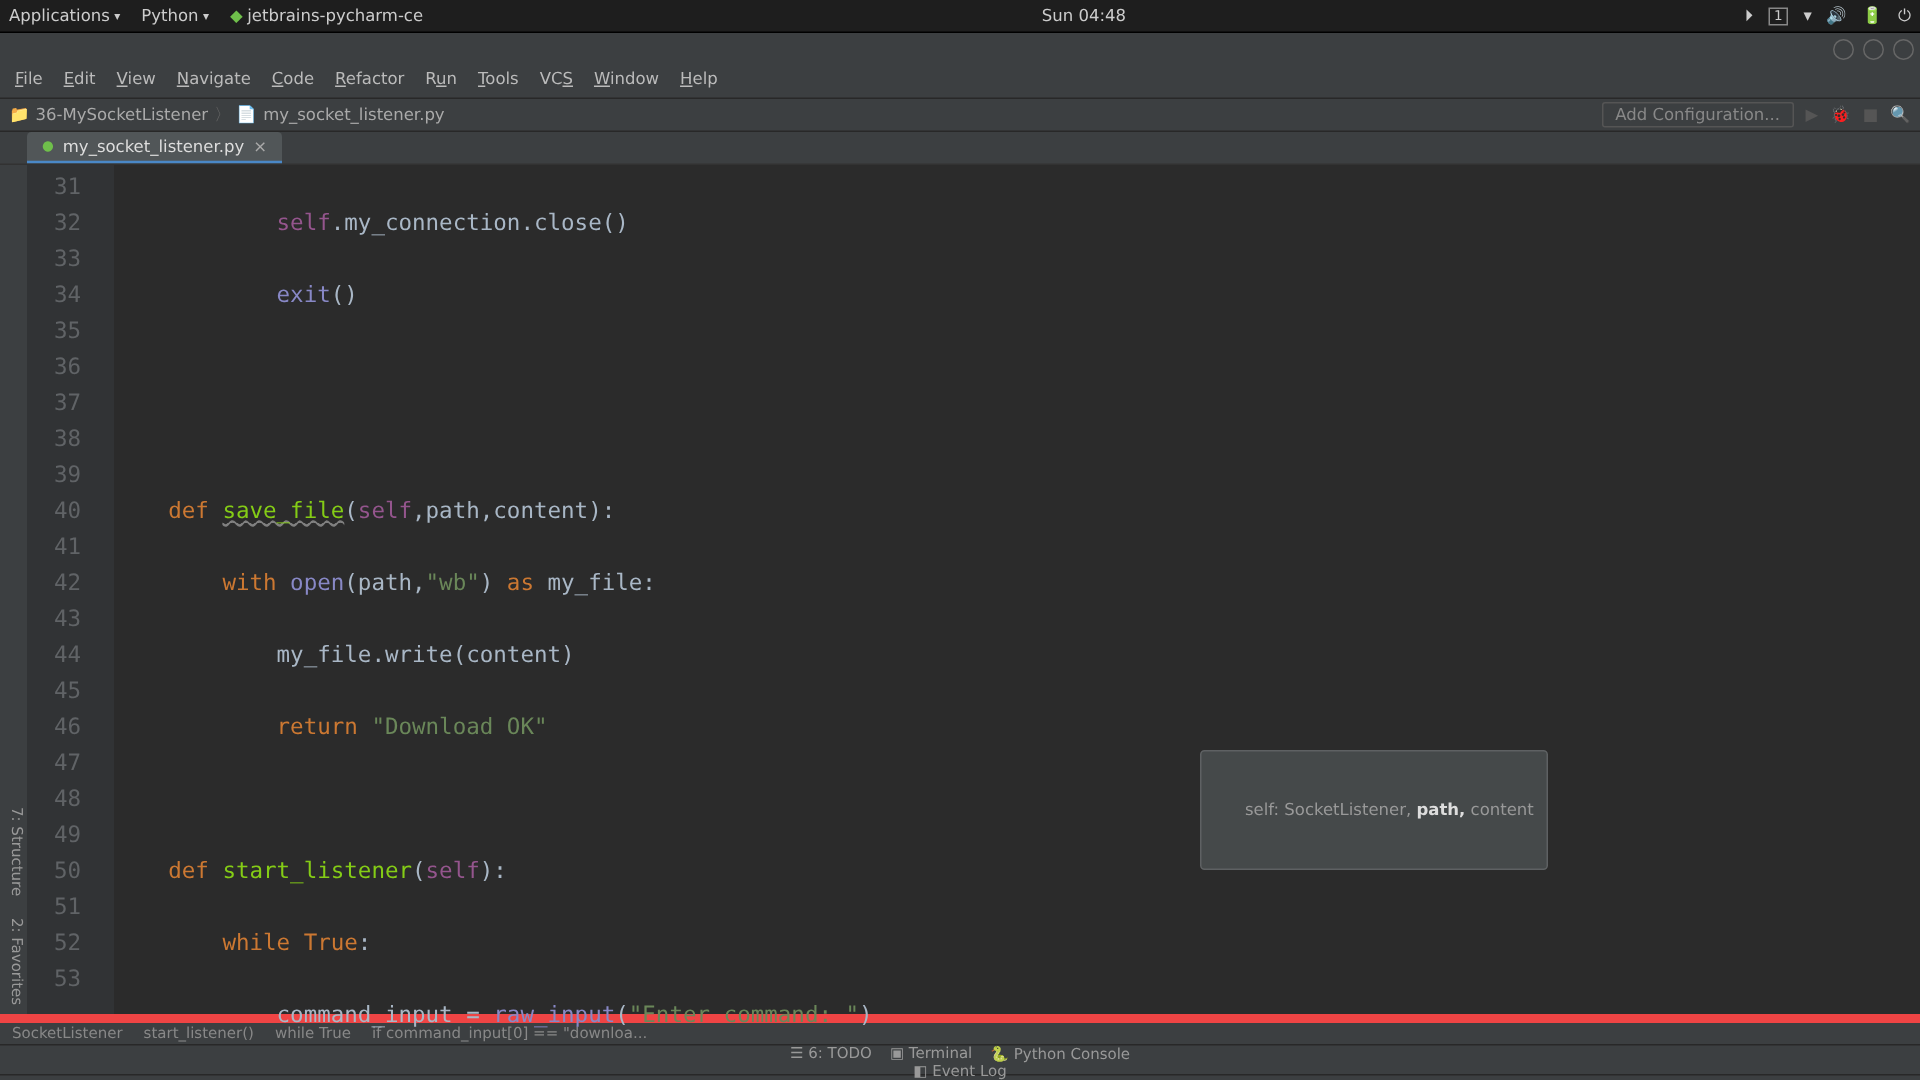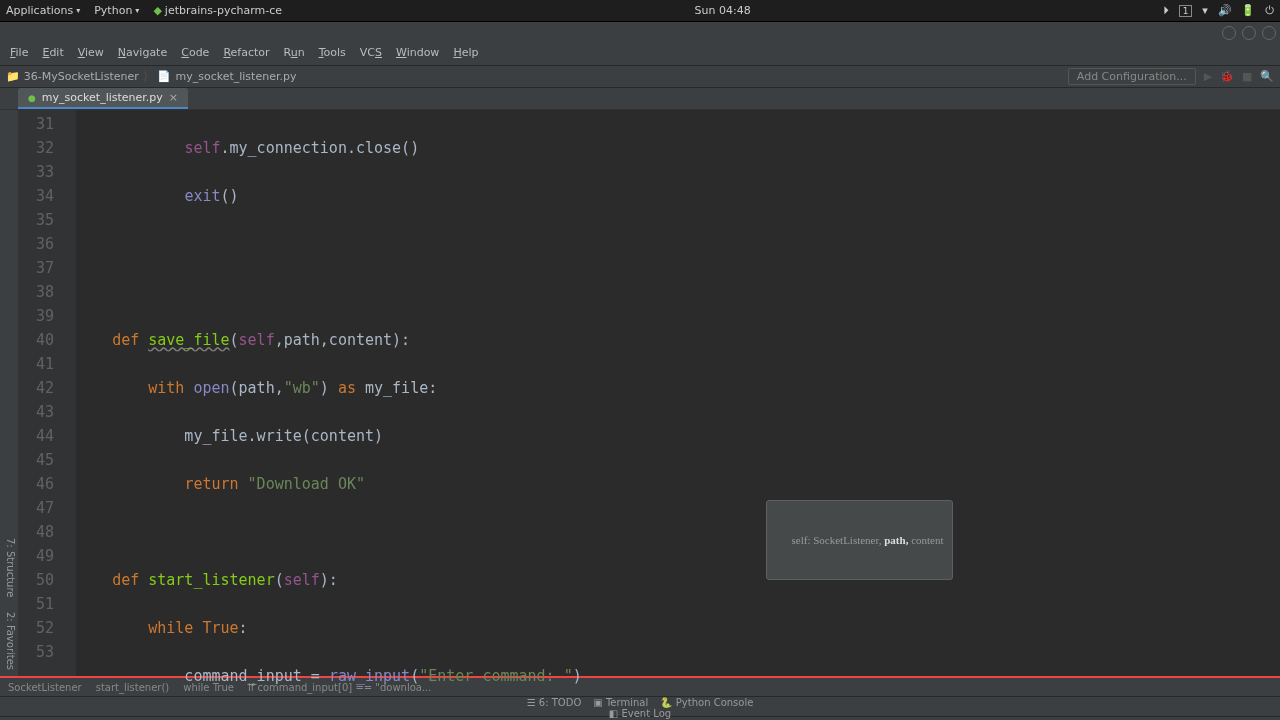--- a/index.html
+++ b/index.html
@@ -146,21 +146,21 @@
 .hint b { color: #ddd; font-weight: bold; }
 .breadcrumb-bot {
   height: 20px;
   background: #3c3f41;
   display: flex;
   align-items: center;
   padding: 0 8px;
   font-size: 10px;
   color: #888;
   gap: 14px;
-  border-top: 2px solid #ef4444;
+  border-top: 6px solid #ef4444;
 }
 .bottom-tools {
   height: 20px;
   background: #3c3f41;
   display: flex;
   align-items: center;
   padding: 0 8px;
   font-size: 10px;
   color: #999;
   justify-content: space-between;
@@ -302,21 +302,21 @@
 
 
 
 
 
 
 
 
 
 
-    <div class="hint" style="top:390px; left:690px;font-family:Liberation Serif, serif;">
+    <div class="hint" style="top:390px; left:724px;">
       <span>self: SocketListener, </span><b>path,</b><span> content</span>
     </div>
   </div>
 </div>
 
 <div class="breadcrumb-bot">
   <span>SocketListener</span>
   <span>start_listener()</span>
   <span>while True</span>
   <span>if command_input[0] == "downloa...</span>

